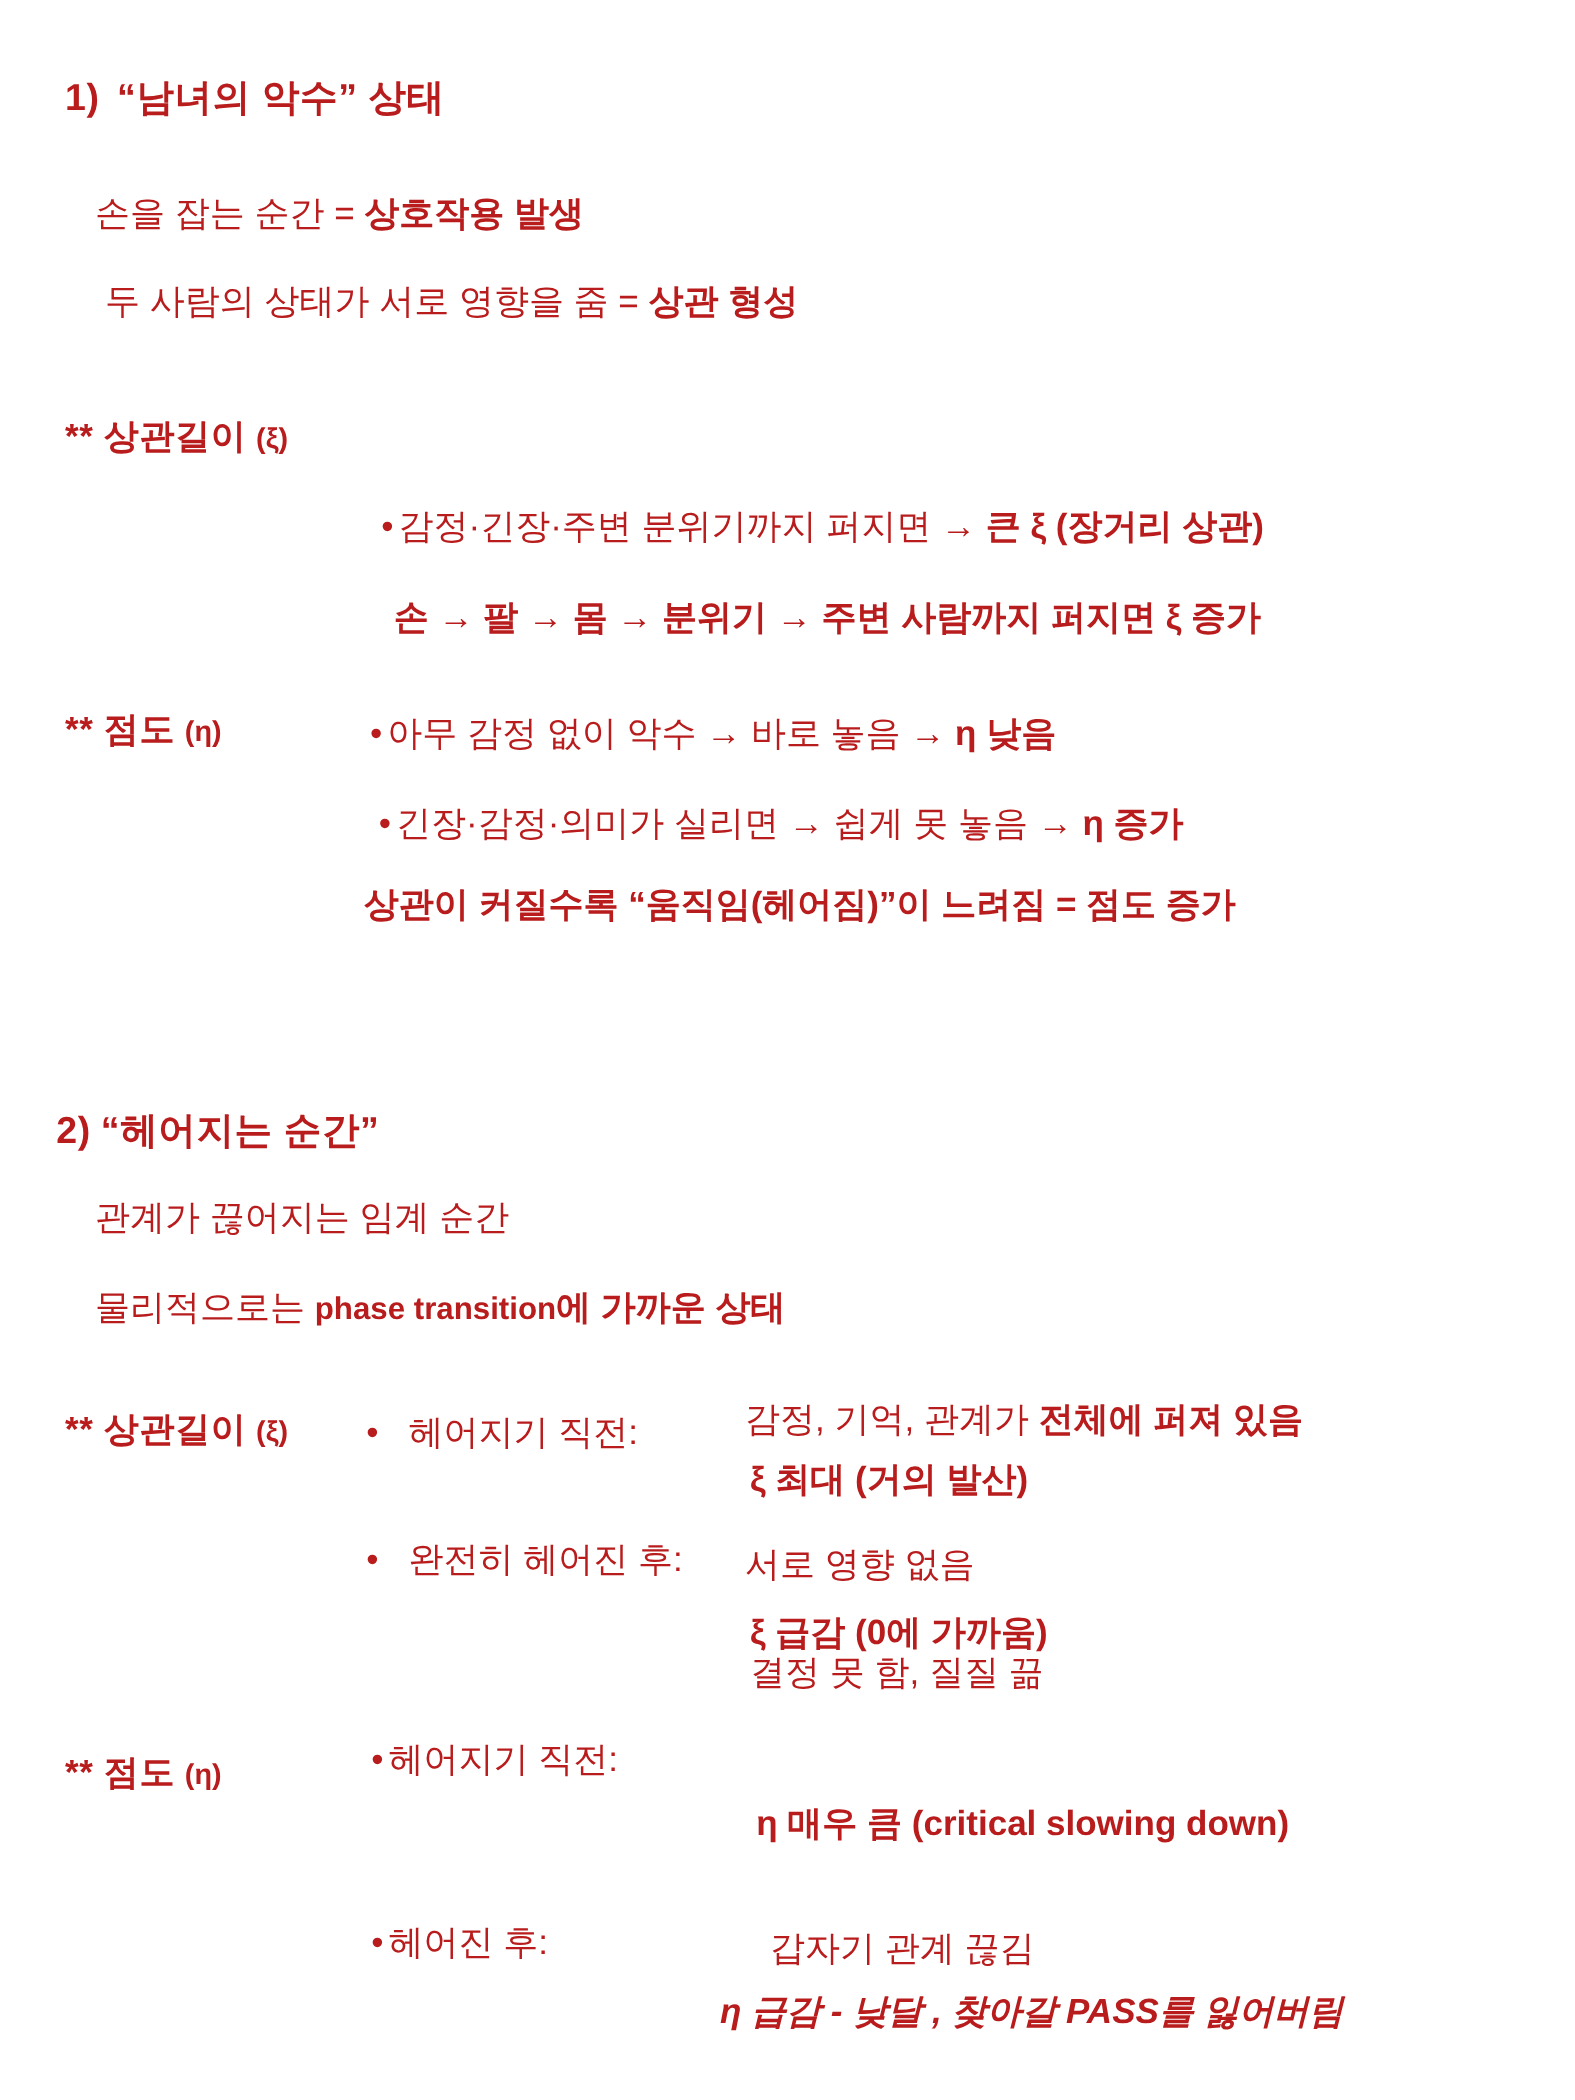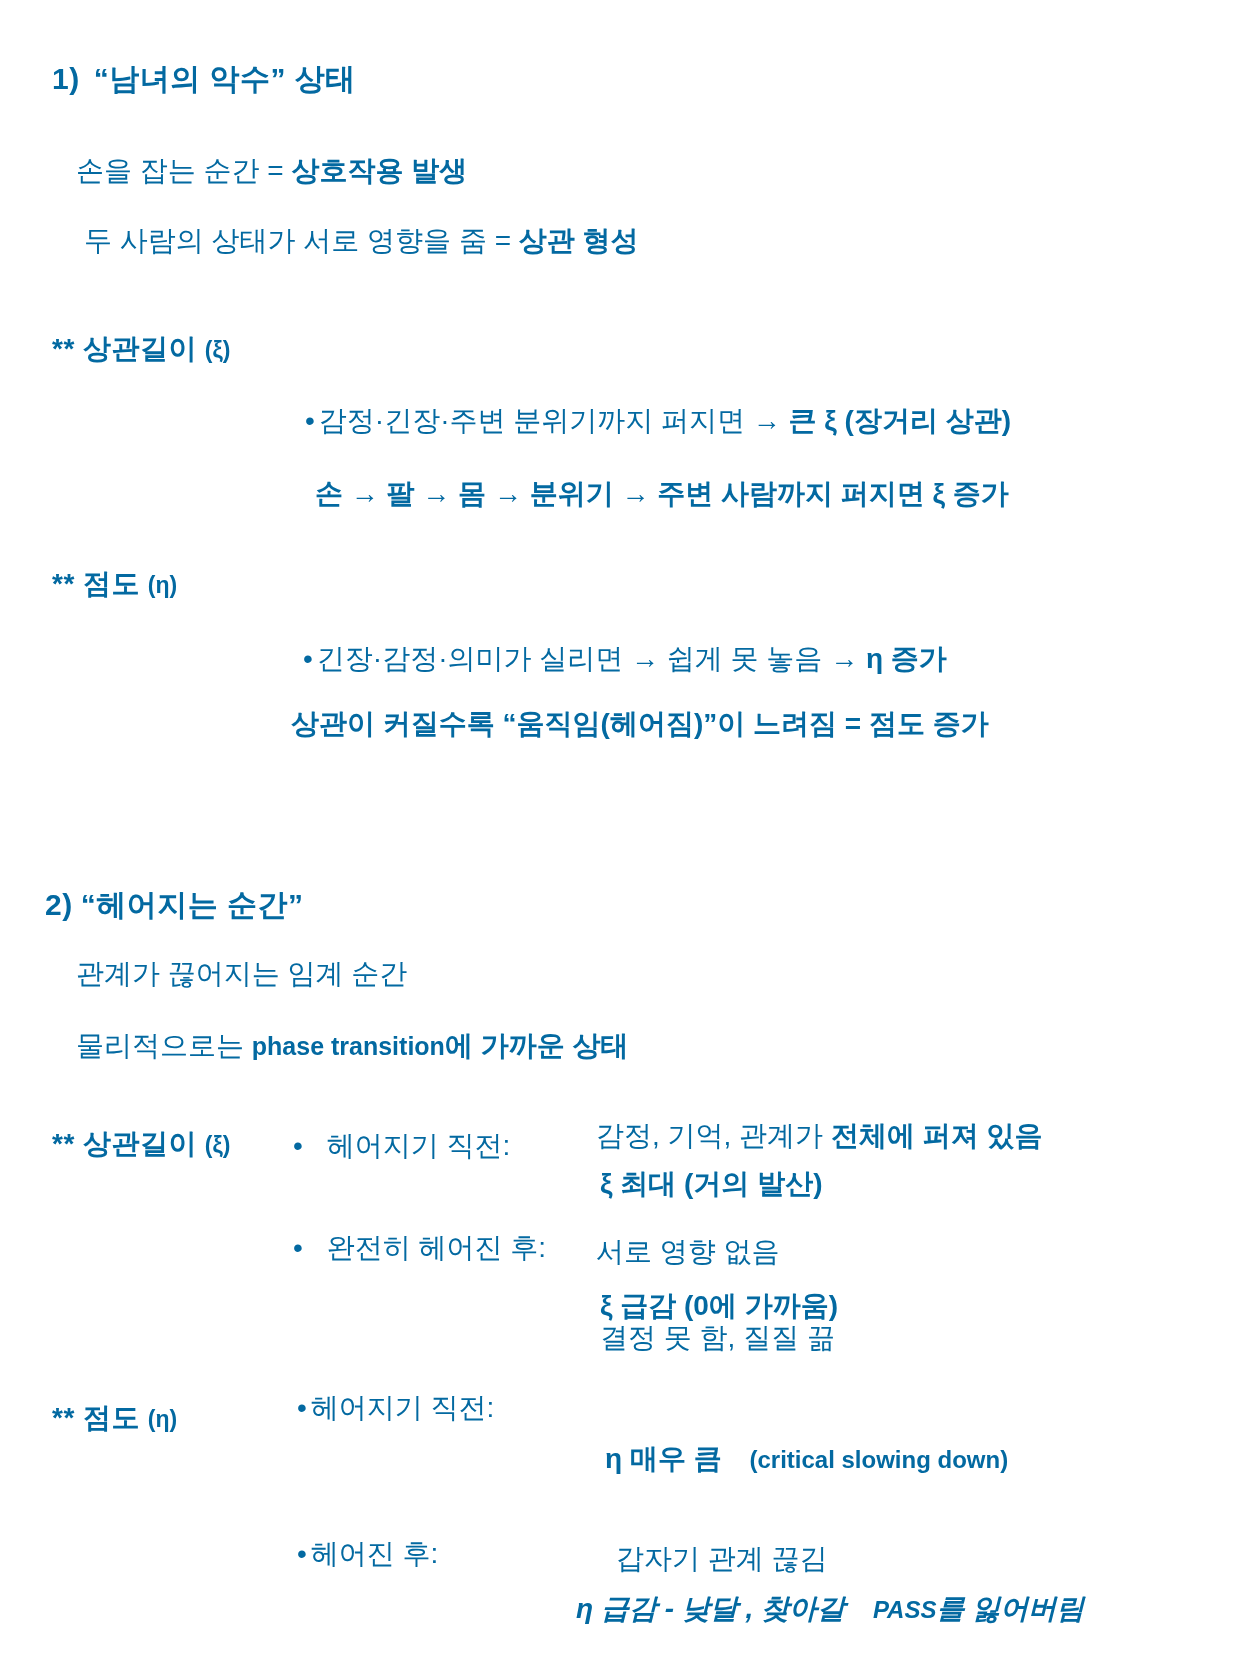--- a/index.html
+++ b/index.html
@@ -1,33 +1,33 @@
 <!DOCTYPE html>
 <html><head>
 <meta charset="utf-8">
 <style>
   html, body { margin: 0; padding: 0; background: #ffffff; }
   .page {
     position: relative;
     width: 1260px;
     height: 1680px;
     background: #ffffff;
-    color: #0369a1;
+    color: #b91c1c;
     font-family: "Liberation Sans", "DejaVu Sans", sans-serif;
     overflow: hidden;
   }
   .line { position: absolute; white-space: nowrap; font-size: 28px; line-height: 1.15; }
   .b { font-weight: bold; }
   .heading { font-size: 30px; font-weight: bold; letter-spacing: 0.5px; }
   .num { margin-right: 14px; }
   .num-tight { margin-right: 8px; }
   .label { font-weight: bold; letter-spacing: 0.5px; }
   .paren { font-size: 23px; font-weight: bold; }
   .latin { font-size: 25px; font-weight: bold; }
-  .latin-sm { font-size: 24px; font-weight: bold; margin-left: 20px; }
+  .latin-sm { font-size: 28px; font-weight: bold; }
   .bullet { display: inline-block; }
   .gap-wide { margin-right: 24px; }
   .gap-small { margin-right: 4px; }
 </style>
 </head>
 <body>
 
 <div class="page">
 
   <div class="line heading" style="left:52px; top:62px;">
@@ -50,20 +50,23 @@
   <div class="line" style="left:305px; top:405px;">
     <span class="bullet gap-small">•</span><span>감정·긴장·주변 분위기까지 퍼지면 → </span><span class="b">큰 ξ (장거리 상관)</span>
   </div>
 
   <div class="line b" style="left:315px; top:478px;">손 → 팔 → 몸 → 분위기 → 주변 사람까지 퍼지면 ξ 증가</div>
 
   <div class="line" style="left:52px; top:568px;">
     <span class="label">** 점도</span> <span class="paren">(η)</span>
   </div>
 
+  <div class="line" style="left:296px; top:571px;">
+    <span class="bullet gap-small">•</span><span>아무 감정 없이 악수 → 바로 놓음 → </span><span class="b">η 낮음</span>
+  </div>
 
   <div class="line" style="left:303px; top:643px;">
     <span class="bullet gap-small">•</span><span>긴장·감정·의미가 실리면 → 쉽게 못 놓음 → </span><span class="b">η 증가</span>
   </div>
 
   <div class="line b" style="left:291px; top:708px;">상관이 커질수록 “움직임(헤어짐)”이 느려짐 = 점도 증가</div>
 
   <div class="line heading" style="left:45px; top:888px;">
     <span class="num-tight">2)</span><span>“헤어지는 순간”</span>
   </div>

